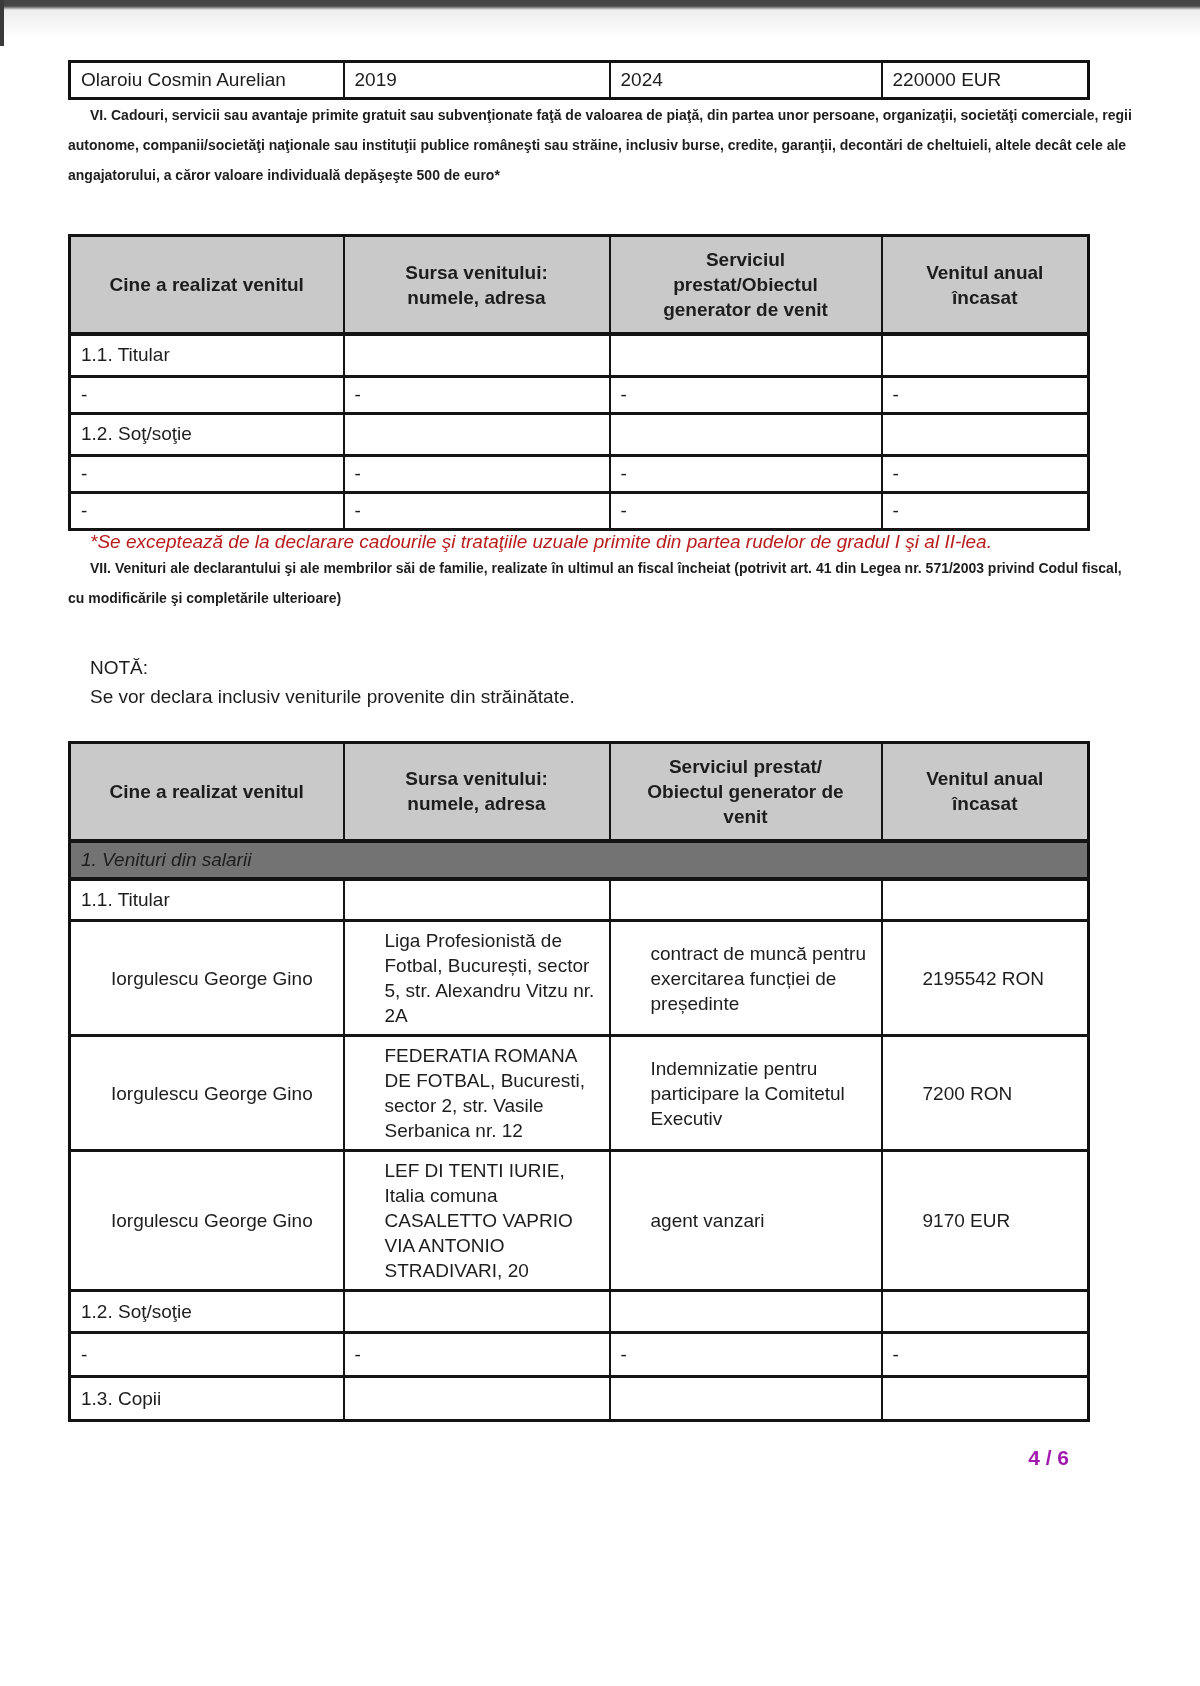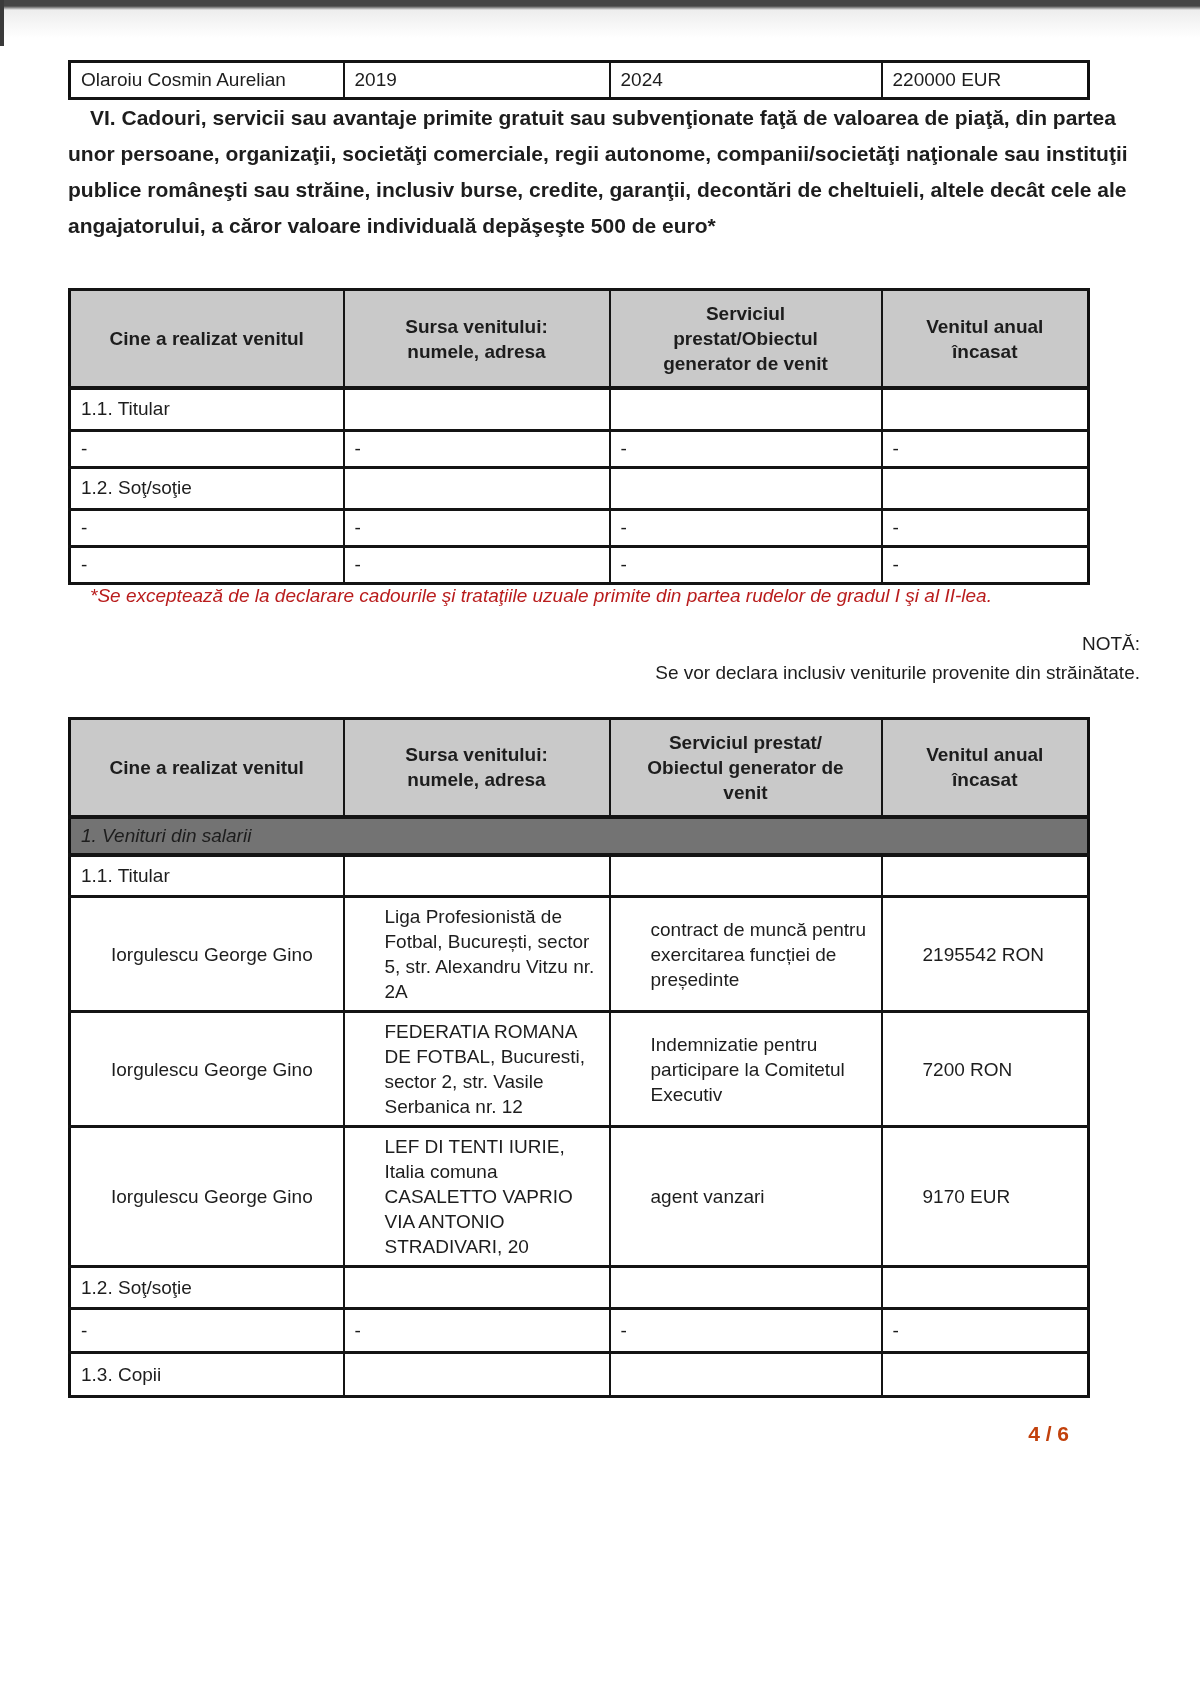--- a/index.html
+++ b/index.html
@@ -52,48 +52,48 @@
   tr.r-group td {
     background:#737373;
     font-style:italic;
     height:38px;
     border-bottom-width:4px;
   }
   .carryover td { height:37px; }
 
   p.sec-heading {
     font-weight:700;
-    font-size:21px;
-    line-height:36px;
+    font-size:14px;
+    line-height:30px;
     margin:0;
     text-indent:22px;
     max-width:1072px;
   }
   p.footnote {
     font-style:italic;
     font-size:19px;
     margin:0;
     text-indent:22px;
     color:#b91c1c;
   }
   .note-block { margin-left:22px; font-size:19px; line-height:29px; }
   .page-footer {
     width:1019px;
     text-align:right;
     padding-right:18px;
     font-weight:700;
     font-size:21px;
-    color:#c2410c;
+    color:#a21caf;
   }
 
   .mt-vi      { margin-top:34px; }
   .mt-table1  { margin-top:44px; }
   .mt-foot    { margin-top:50px; }
   .mt-vii     { margin-top:42px; }
-  .mt-note    { margin-top:22px;text-align:right; }
+  .mt-note    { margin-top:40px; }
   .mt-table2  { margin-top:30px; }
   .mt-pagenum { margin-top:24px; }
 </style>
 </head>
 <body>
 
 <div class="scan-top"></div>
 <div class="scan-left"></div>
 
 <div class="content">
@@ -165,20 +165,21 @@
         <td>-</td>
         <td>-</td>
         <td>-</td>
         <td>-</td>
       </tr>
     </tbody>
   </table>
 
   <p class="footnote mt-foot">*Se exceptează de la declarare cadourile şi trataţiile uzuale primite din partea rudelor de gradul I şi al II-lea.</p>
 
+  <p class="sec-heading mt-vii">VII. Venituri ale declarantului şi ale membrilor săi de familie, realizate în ultimul an fiscal încheiat (potrivit art. 41 din Legea nr. 571/2003 privind Codul fiscal, cu modificările şi completările ulterioare)</p>
 
   <div class="note-block mt-note">
     <div>NOTĂ:</div>
     <div>Se vor declara inclusiv veniturile provenite din străinătate.</div>
   </div>
 
   <table class="doc-table mt-table2">
     <colgroup>
         <col style="width:274px">
         <col style="width:266px">

